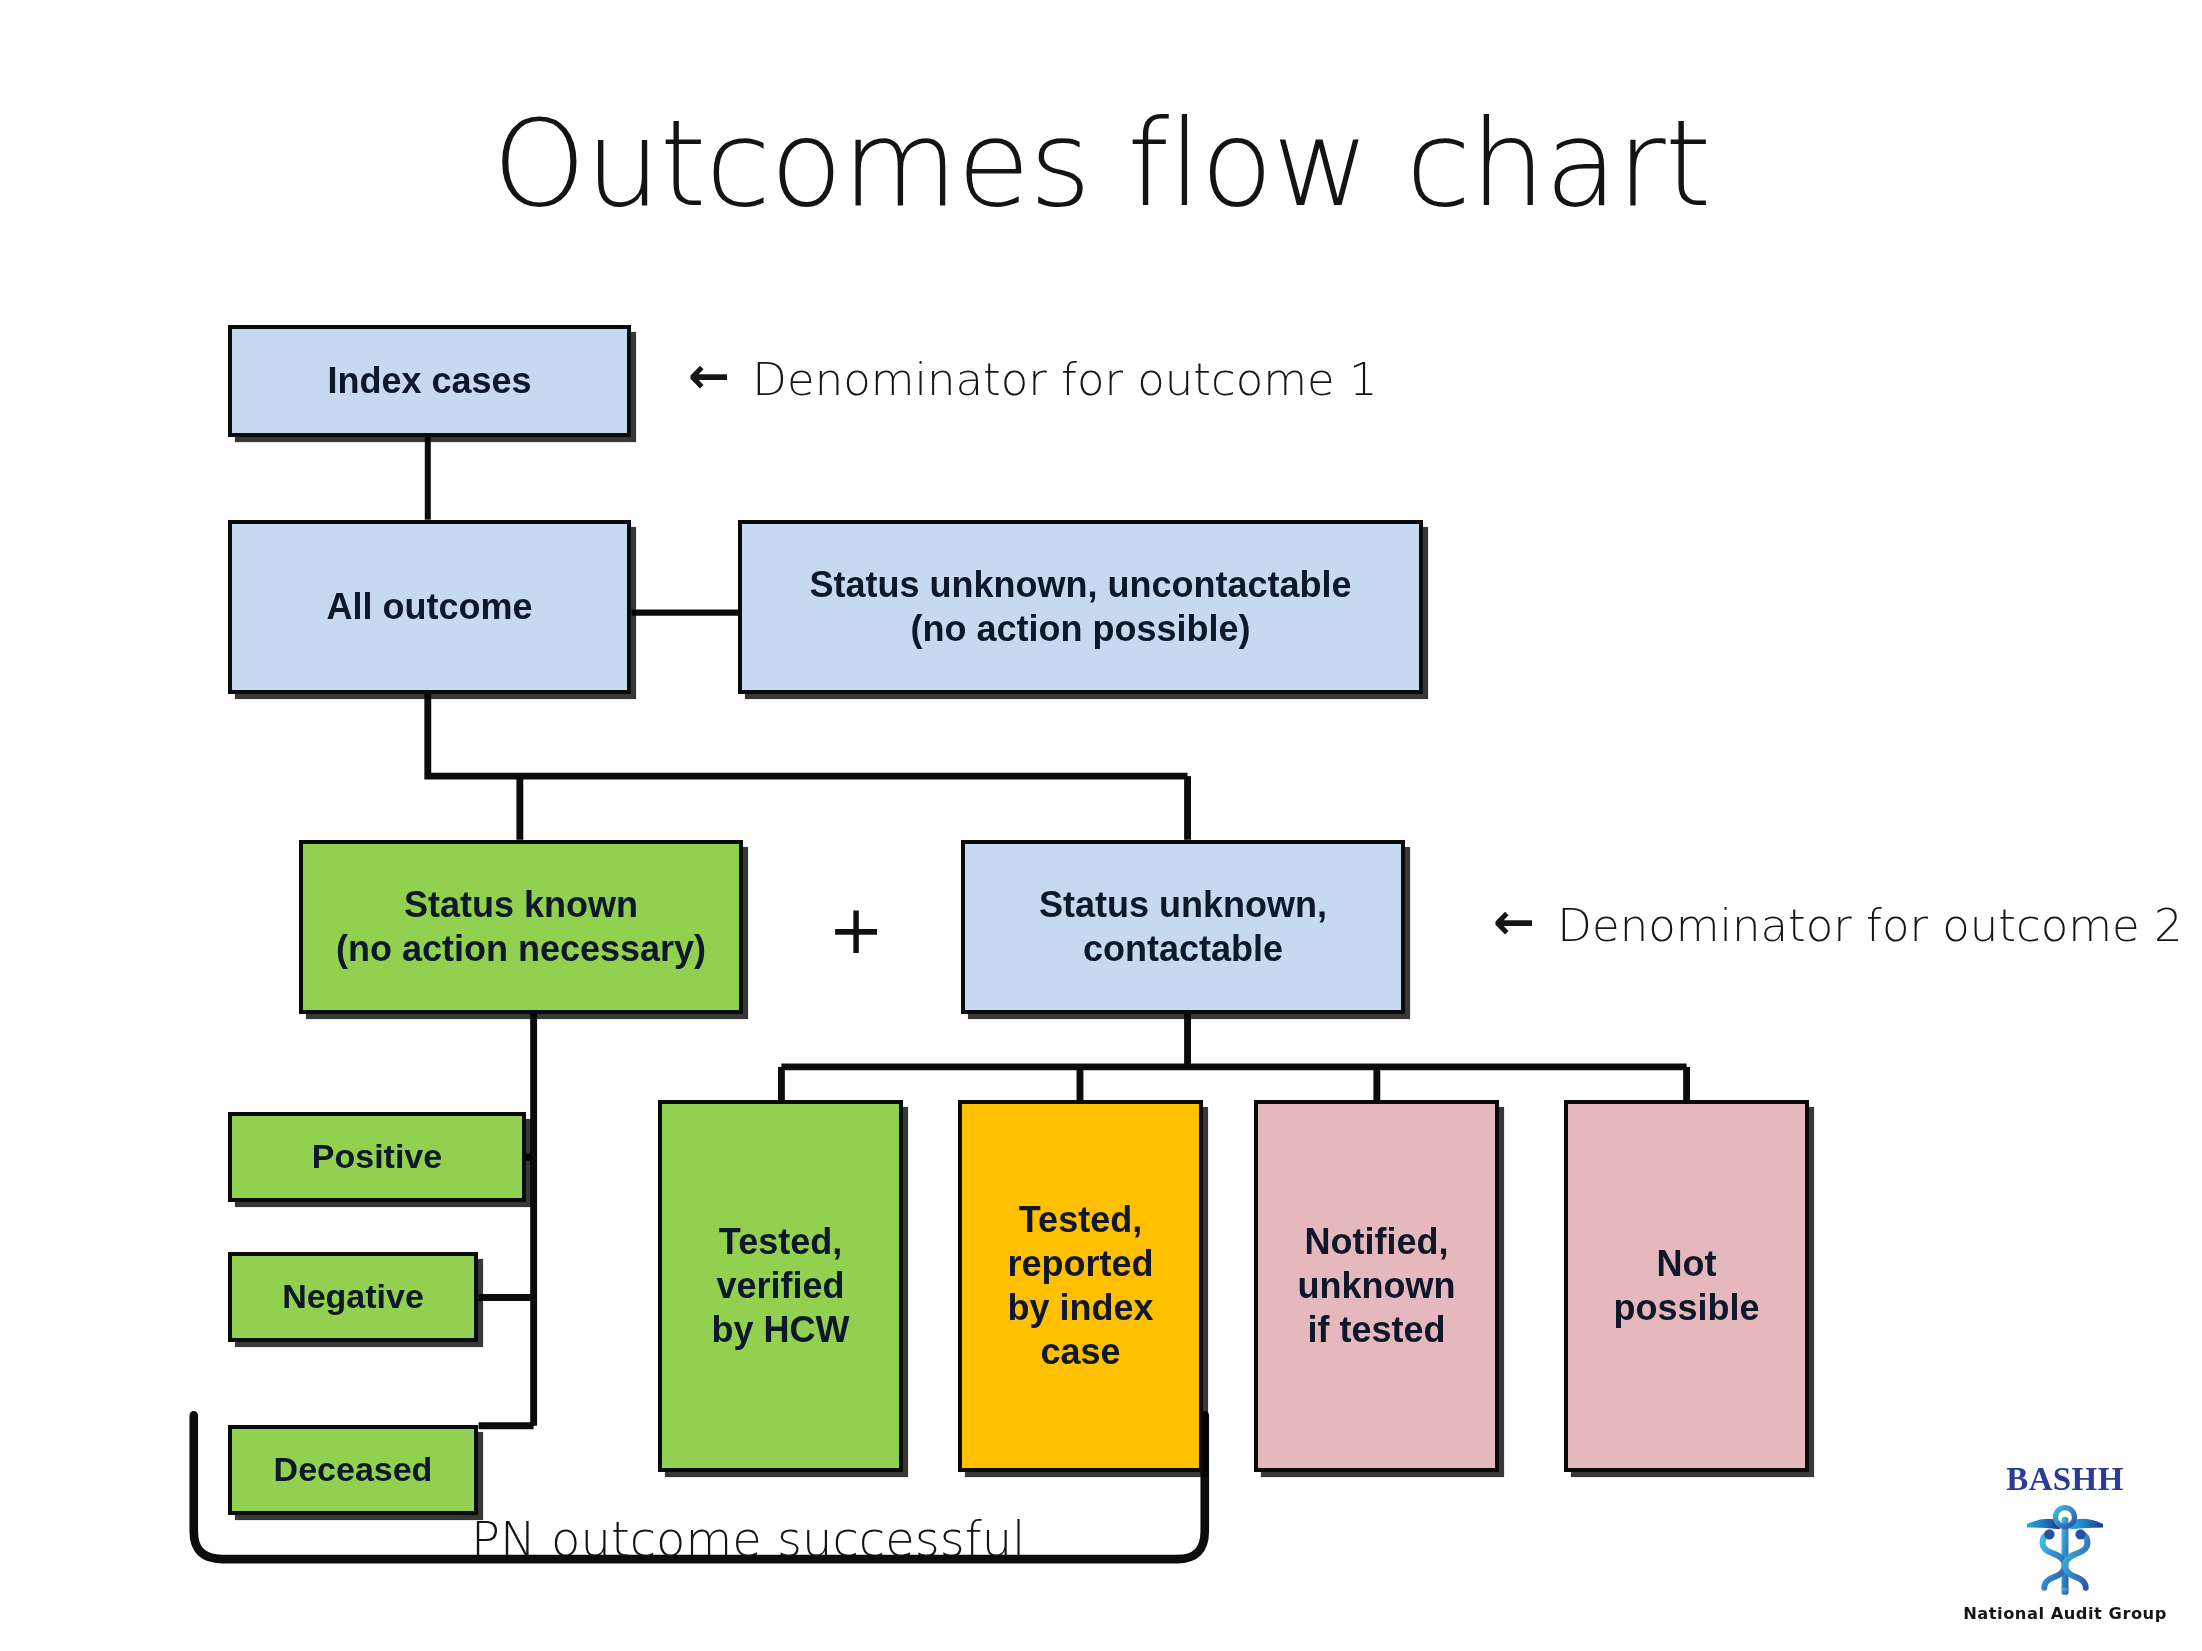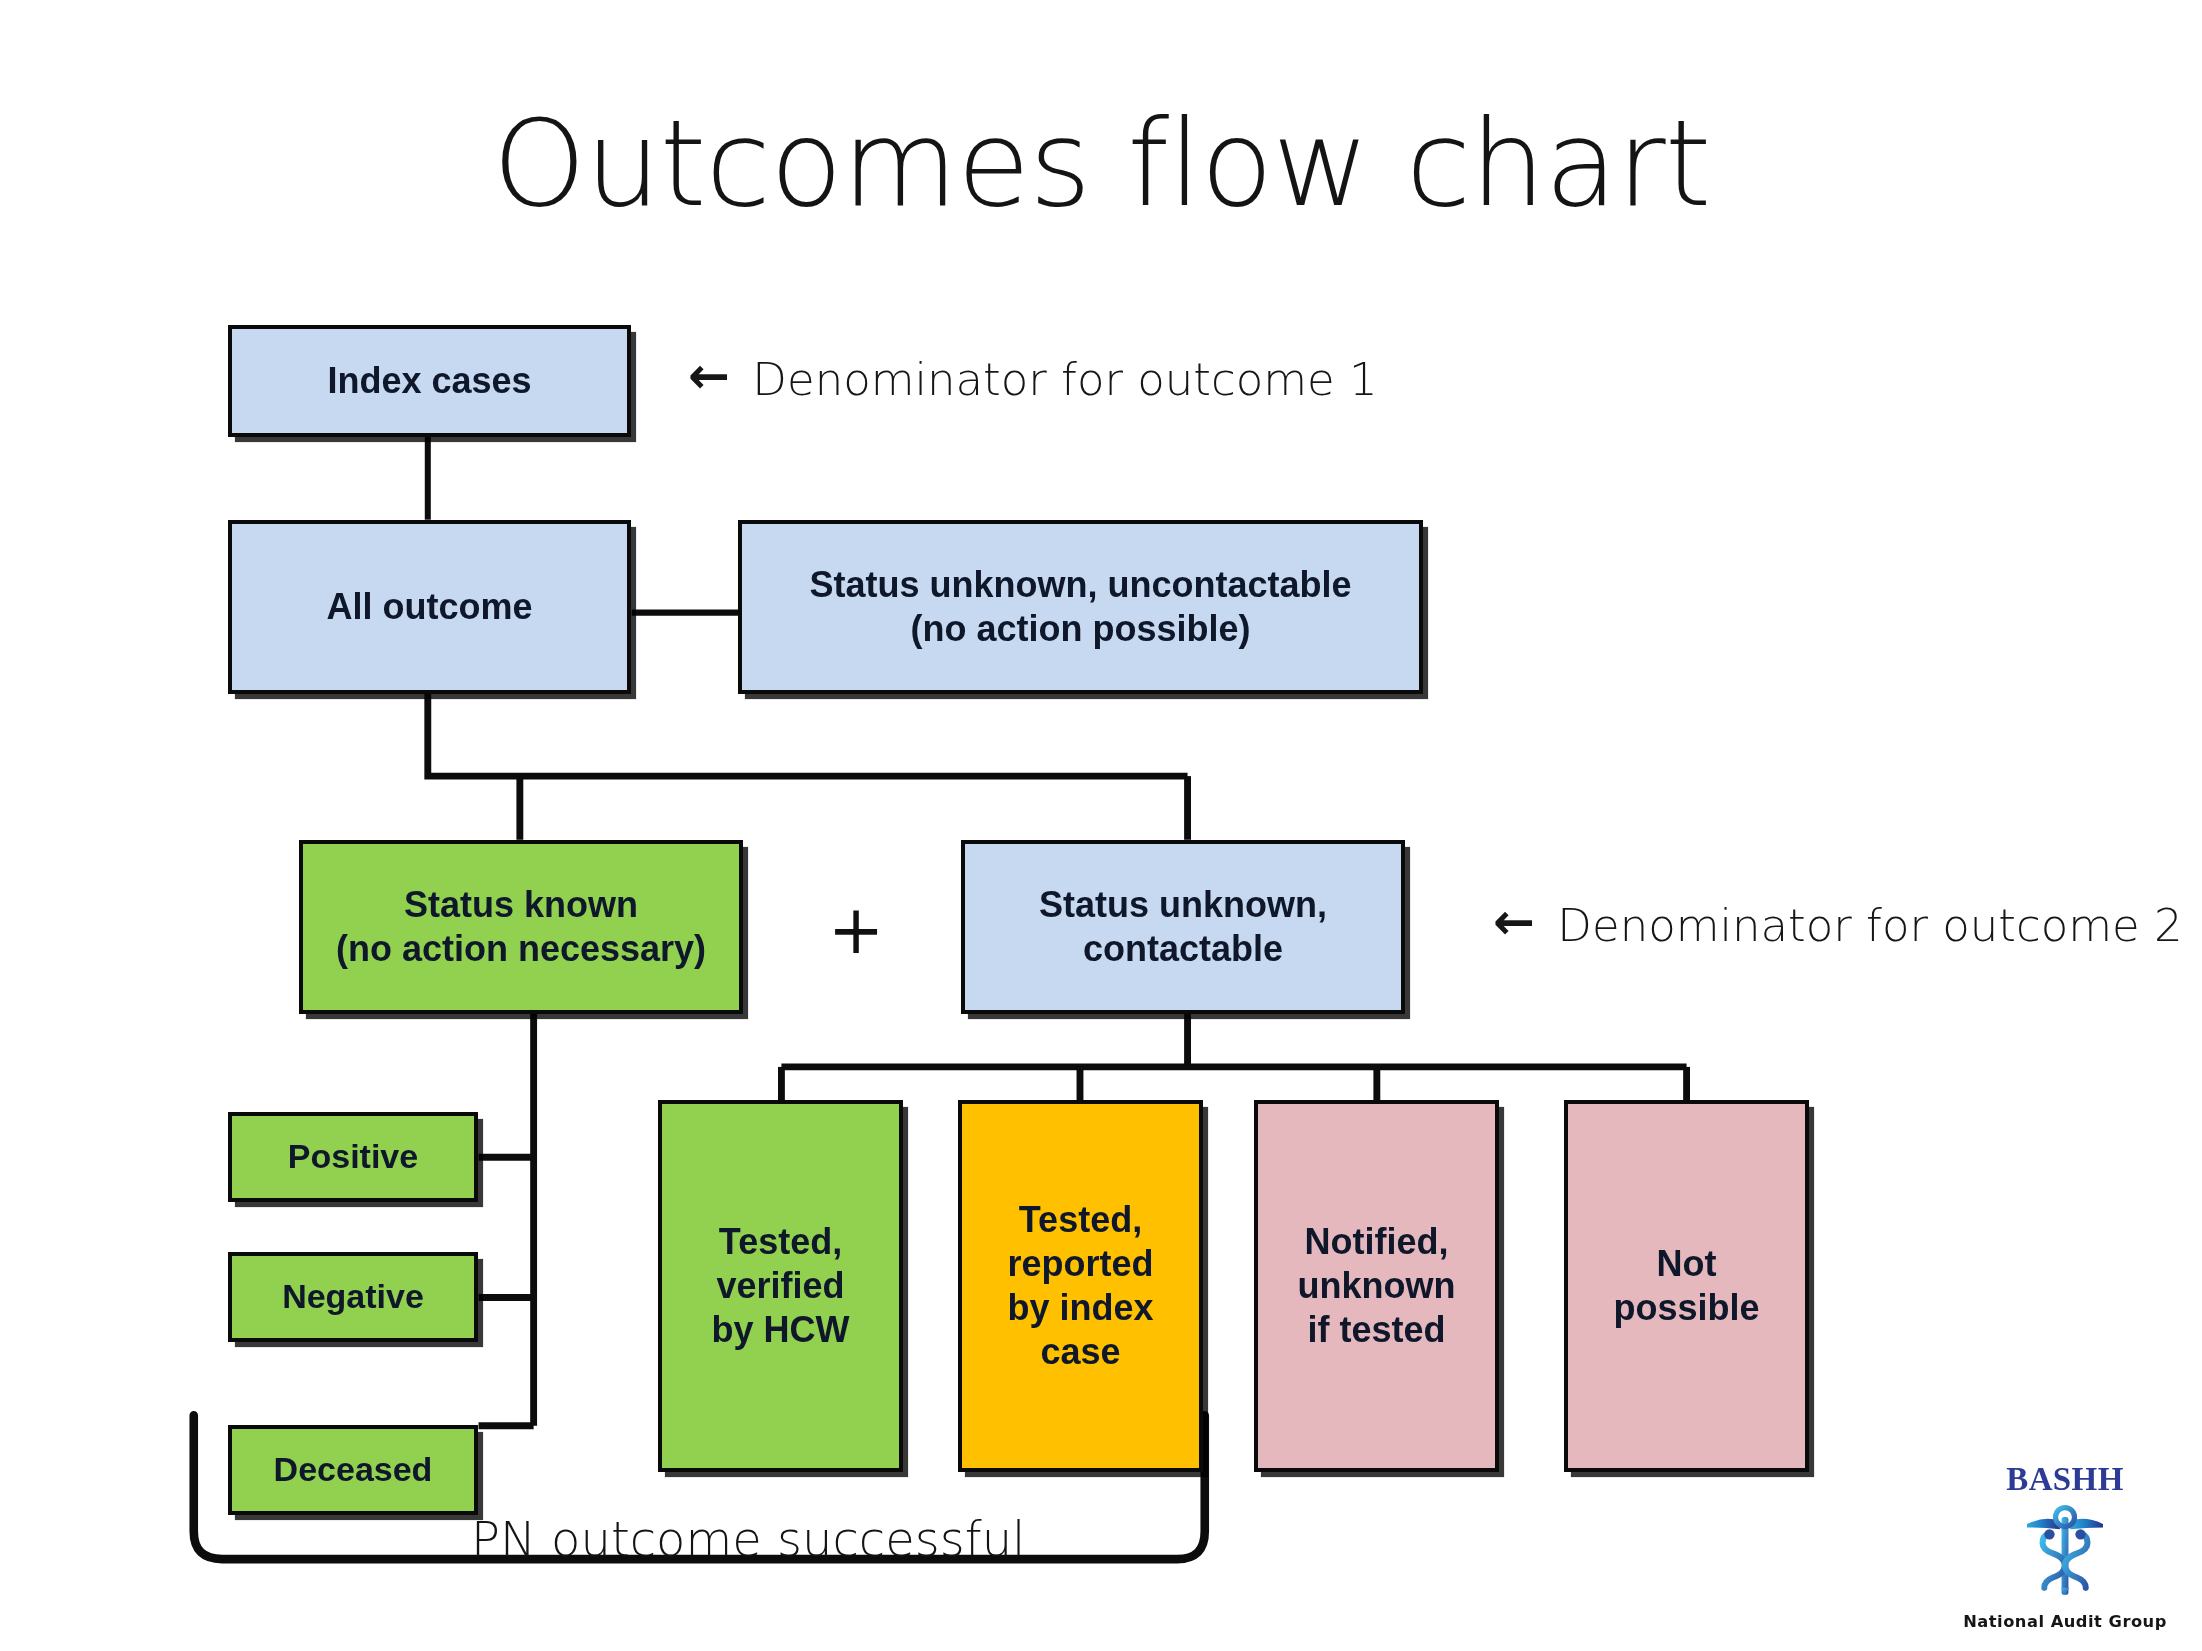--- a/index.html
+++ b/index.html
@@ -128,21 +128,21 @@
     color: #2b3b96;
     line-height: 1;
   }
   #bashh-tagline {
     font-family: "DejaVu Sans", sans-serif;
     font-weight: bold;
     font-size: 16.3px;
     letter-spacing: 0.5px;
     color: #161616;
     line-height: 1;
-    margin-top: 14px;
+    margin-top: 6px;
     white-space: nowrap;
   }
   #caduceus {
     margin-top: 1.7px;
   }
 </style>
 </head>
 <body>
 
 <div id="stage">
@@ -182,21 +182,21 @@
 
   <div class="node blue" style="left:738px; top:520px; width:685px; height:174px; font-size:36px;">Status unknown, uncontactable
 (no action possible)</div>
 
   <div class="node blue" style="left:961px; top:840px; width:444px; height:174px; font-size:36px;">Status unknown,
 contactable</div>
 
   <div class="node green" style="left:299px; top:840px; width:444px; height:174px; font-size:36px;">Status known
 (no action necessary)</div>
 
-  <div class="node green" style="left:228px; top:1112px; width:250px; height:90px; font-size:34px;">Positive</div>
+  <div class="node green" style="left:228px; top:1112px; width:298px; height:90px; font-size:34px;">Positive</div>
 
   <div class="node green" style="left:228px; top:1252px; width:250px; height:90px; font-size:34px;">Negative</div>
 
   <div class="node green" style="left:228px; top:1380px; width:250px; height:90px; font-size:34px;margin-top:45px;">Deceased</div>
 
   <div class="node green" style="left:658px; top:1100px; width:245px; height:372px; font-size:36px;">Tested,
 verified
 by HCW</div>
 
   <div class="node amber" style="left:958px; top:1100px; width:245px; height:372px; font-size:36px;">Tested,

